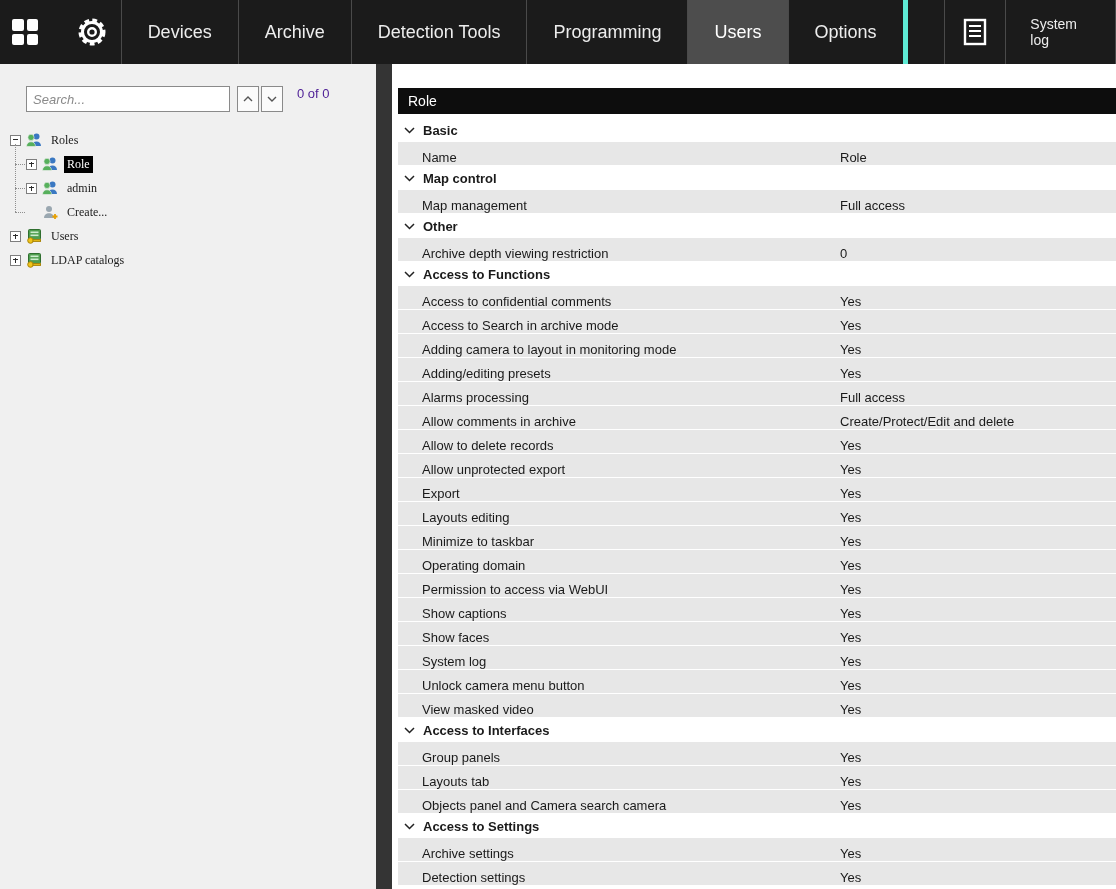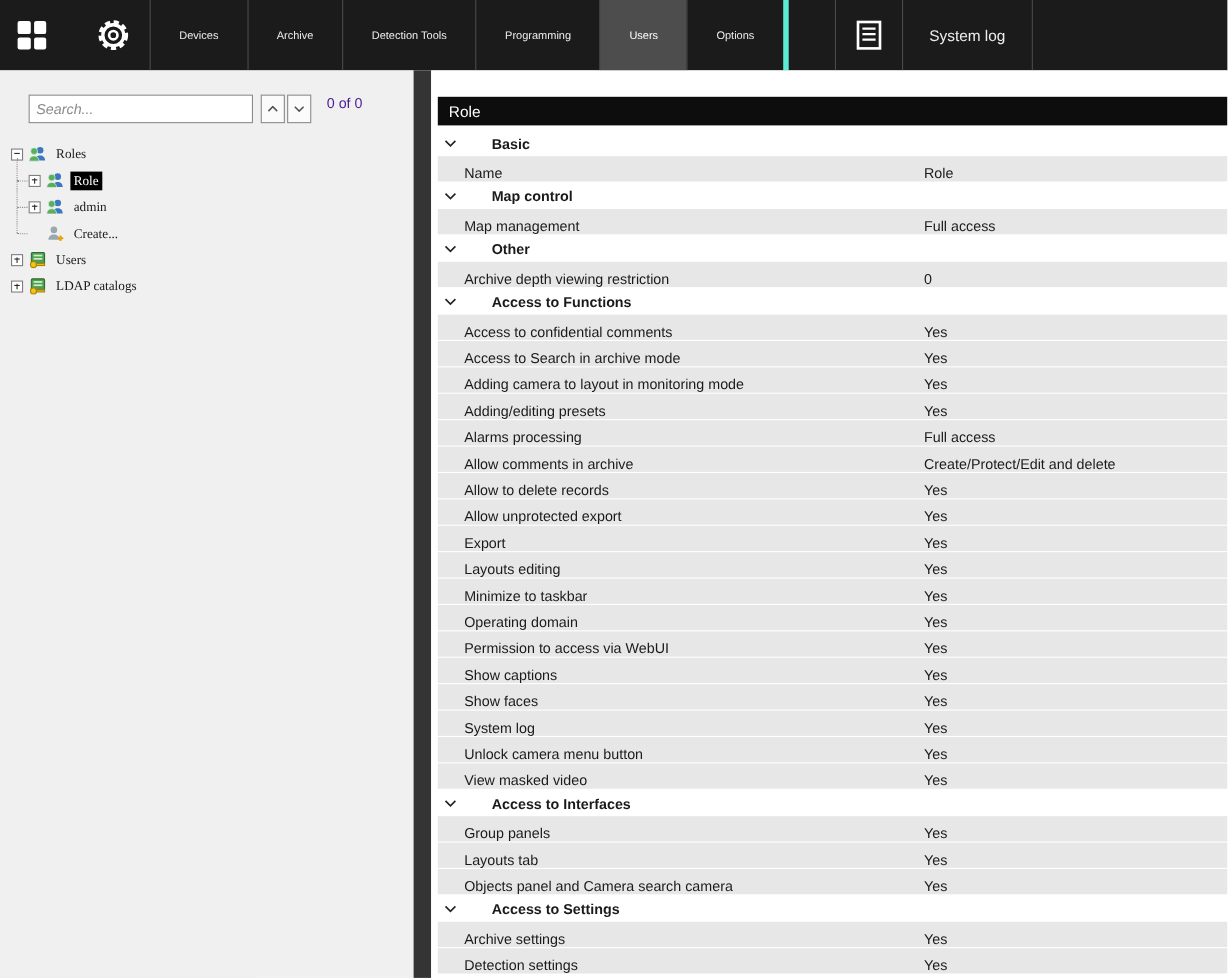--- a/index.html
+++ b/index.html
@@ -7,21 +7,21 @@
     font-family:"Liberation Sans", sans-serif; font-size:13px; color:#1a1a1a; }
 
   
   .topbar { height:64px; background:#1b1b1b; display:flex; align-items:stretch; }
   .icon-btn { display:flex; align-items:center; justify-content:center; cursor:pointer; }
   .menu-btn { width:58px; }
   .grid-icon { width:26px; height:26px; display:grid; grid-template-columns:1fr 1fr; gap:3px; }
   .grid-icon span { background:#fff; border-radius:2px; }
   .gear-btn { width:66px; margin-left:12px; }
   .tabs { display:flex; align-items:stretch; }
-  .tab { display:flex; align-items:center; padding:0 26px; color:#ededed; font-size:10px;
+  .tab { display:flex; align-items:center; padding:0 26px; color:#ededed; font-size:18px;
     border-left:1px solid #4a4a4a; cursor:pointer; white-space:nowrap; }
   .tab:last-child { border-right:5px solid #5eead4; }
   .tab.selected { background:#4d4d4d; color:#fff; }
   .top-spacer { width:42px; }
   .syslog-icon { padding:0 16px; border-left:1px solid #4a4a4a; }
   .syslog-tab { display:flex; align-items:center; padding:0 24px; color:#ededed; font-size:14px;
     border-left:1px solid #4a4a4a; border-right:1px solid #4a4a4a; cursor:pointer; }
 
   
   .content { display:flex; height:825px; }
@@ -57,21 +57,21 @@
   .ticon { width:19px; min-width:19px; height:16px; margin-right:4px; display:flex;
     align-items:center; }
   .tree-label { padding:1px 3px; white-space:nowrap; }
   .tree-label.selected { background:#000; color:#fff; }
 
   
   .prop-header { height:26px; background:#0d0d0d; color:#fff; display:flex; align-items:center;
     padding-left:10px; font-size:14px; }
   .sections { margin-top:4px; }
   .section-header { height:24px; display:flex; align-items:center; background:#fff;
-    font-weight:bold; cursor:pointer;gap:24px; }
+    font-weight:bold; cursor:pointer; }
   .chev { margin:0 8px 0 6px; }
   .prop-row { height:23px; margin-bottom:1px; background:#e7e7e7; display:flex; align-items:flex-end; }
   .pname { width:440px; min-width:440px; padding-left:24px; white-space:nowrap; overflow:hidden; }
   .pvalue { flex:1; padding-left:2px; white-space:nowrap; overflow:hidden; }
 </style>
 </head>
 <body>
 
 <div class="app">
 

